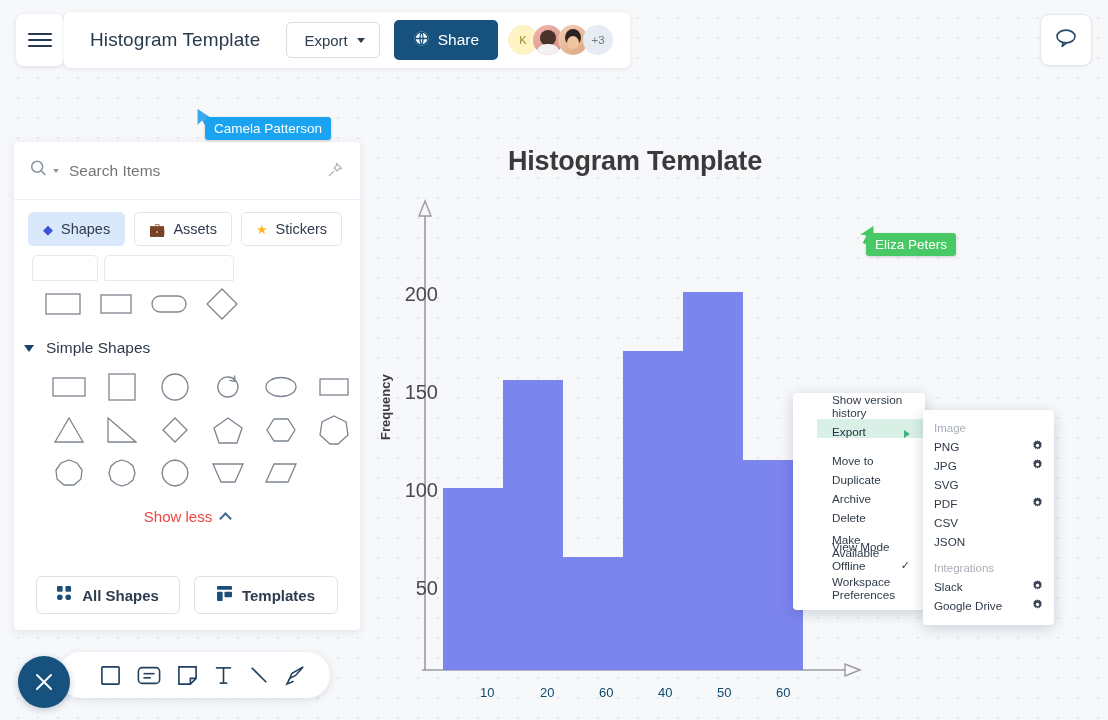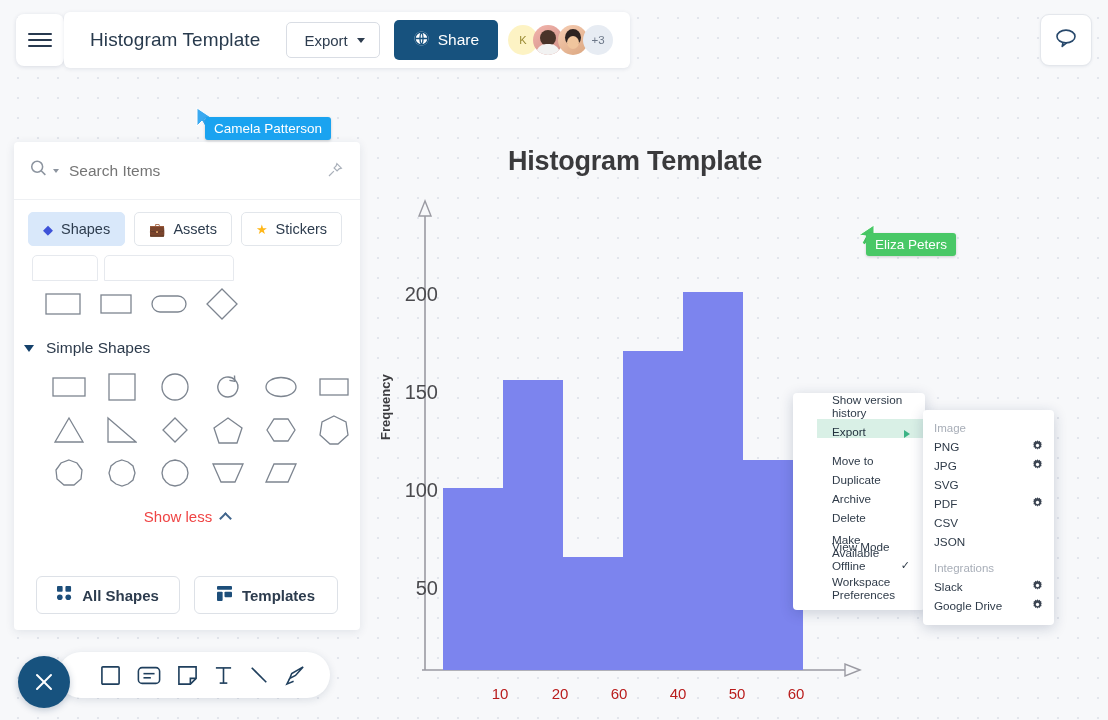--- a/index.html
+++ b/index.html
@@ -151,21 +151,21 @@
   #chart-title {
     position: absolute; left: 420px; top: 146px; width: 430px; text-align: center;
     font-size: 27px; font-weight: bold; color: #3a3a3c; letter-spacing: -.2px;
   }
   #ylabel {
     position: absolute; left: 6px; top: 195px; font-size: 13px; color: #3c3c40;
     font-weight: bold; transform: rotate(-90deg); transform-origin: left top;
     white-space: nowrap;
   }
   .ytick { position: absolute; right: 0; font-size: 20px; color: #4a4a4e; text-align: right; width: 40px; }
-  .xtick { position: absolute; font-size: 15px; color: #b91c1c; text-align: center; width: 40px; }
+  .xtick { position: absolute; font-size: 13px; color: #0c4a6e; text-align: left; width: 40px; }
   .bar { position: absolute; background: #7c84ee; }
 
   
   .cursor-label { position: absolute; font-size: 13.5px; color: #fff; padding: 4px 9px;
                   border-radius: 3px; white-space: nowrap; }
   #cursor-camela { left: 205px; top: 117px; background: #1aa3f0; box-shadow: 0 1px 3px rgba(0,0,0,.18); }
   #cursor-eliza { left: 866px; top: 233px; background: #49c866; box-shadow: 0 1px 3px rgba(0,0,0,.18); }
   .cursor-arrow { position: absolute; }
 
   

